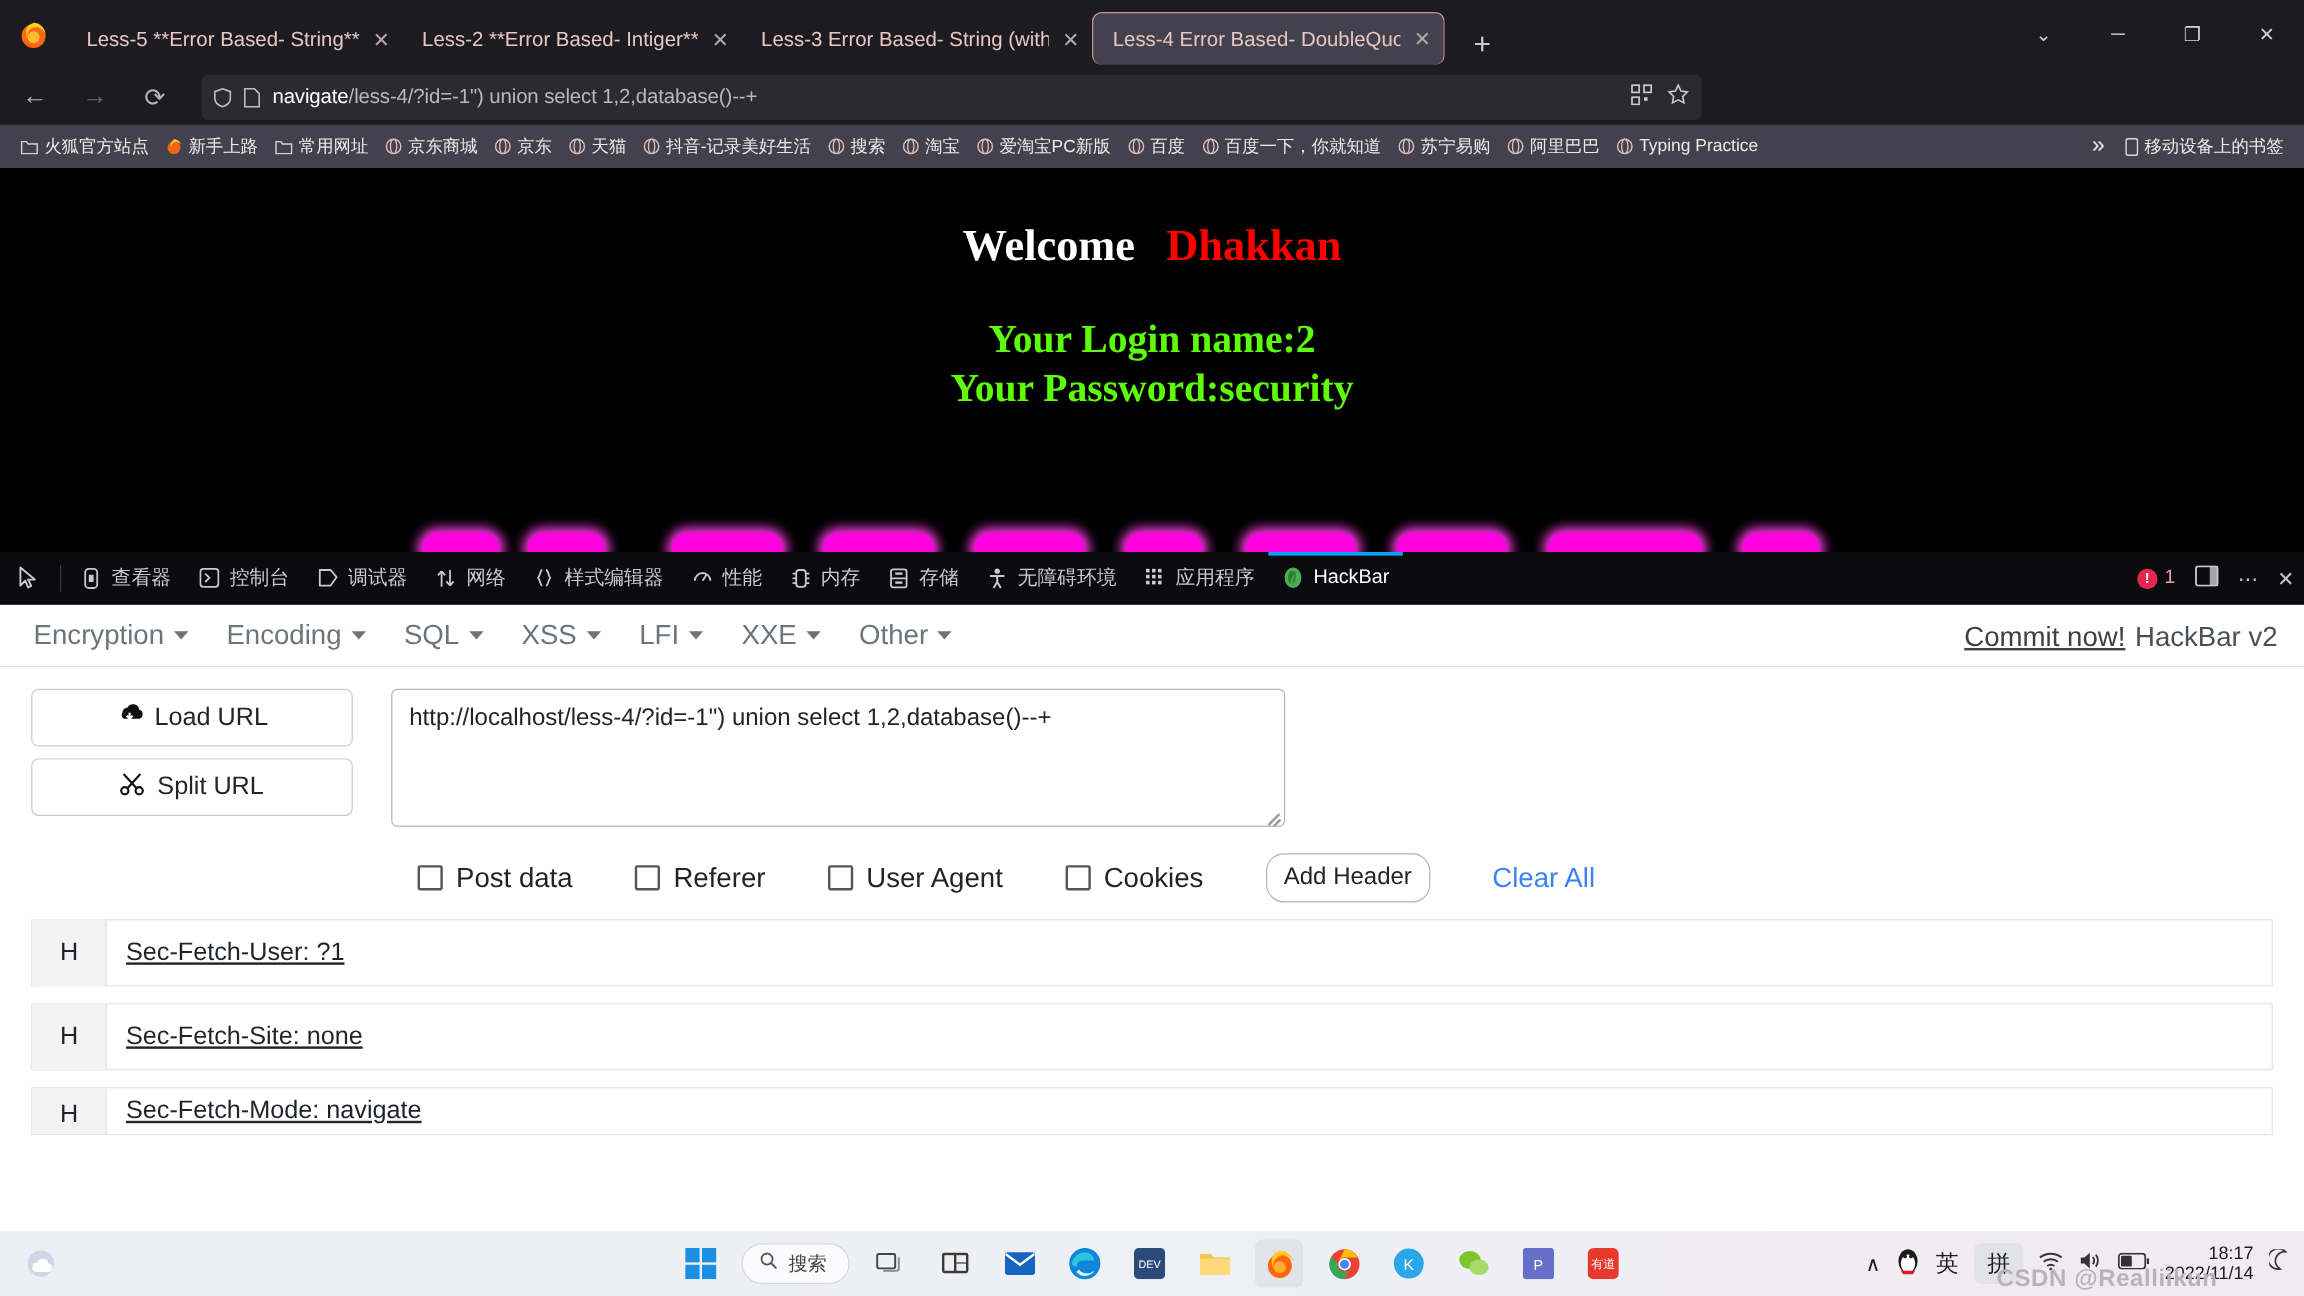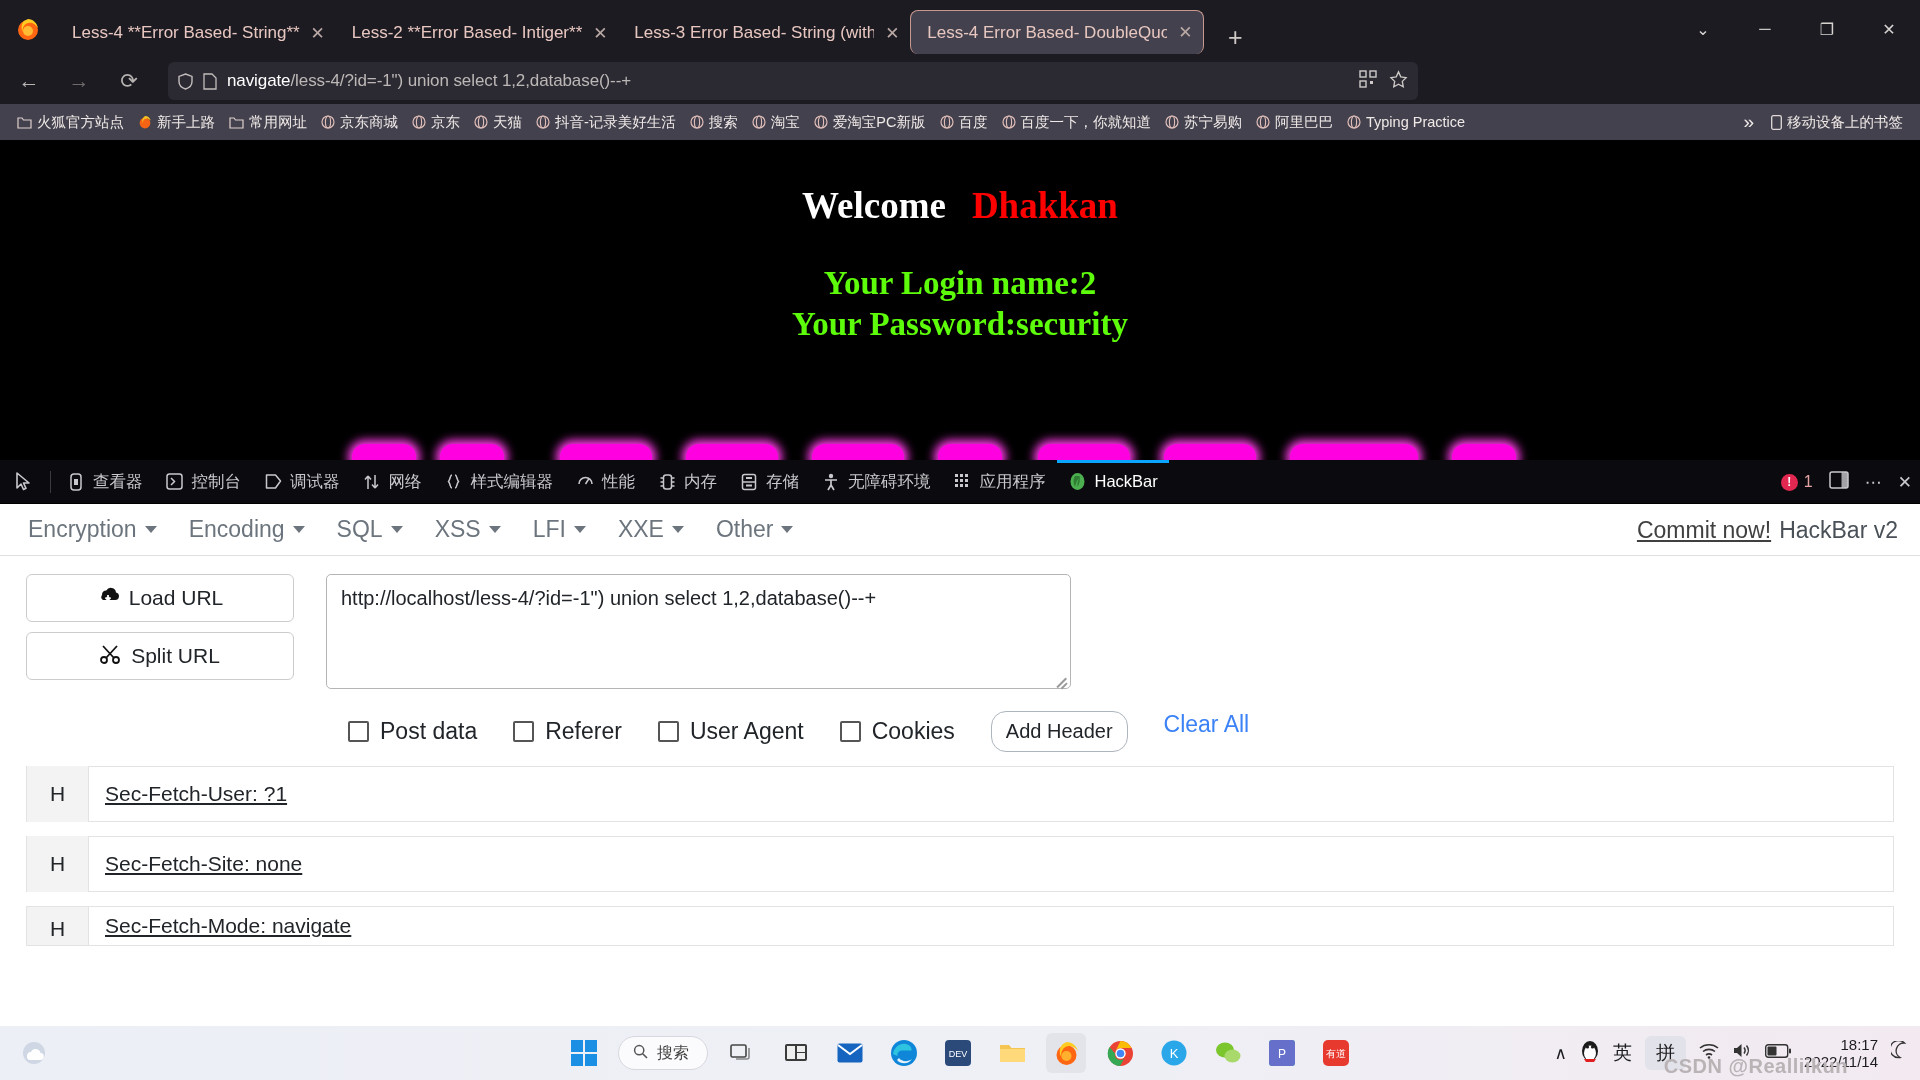--- a/index.html
+++ b/index.html
@@ -81,21 +81,21 @@
   .hb-commit { position:absolute; right:22px; top:0; height:52px; display:flex; align-items:center; font-size:23px; color:#495057; }
   .hb-commit a { color:#404040; margin-right:8px; }
 
   .hb-body { padding:18px 36px 0 26px; display:flex; gap:32px; }
   .hb-btns { display:flex; flex-direction:column; gap:10px; width:268px; }
   .hb-btn { height:48px; border:1px solid #ccc; border-radius:6px; background:#fff; display:flex; align-items:center; justify-content:center; gap:10px; font-size:21px; color:#212529; }
   .hb-ta { width:745px; height:115px; border:1px solid #b5b5b5; border-radius:5px; padding:12px 14px; font-size:20px; color:#212529; position:relative; background:#fff; }
   .ta-grip { position:absolute; right:3px; bottom:2px; width:14px; height:14px; }
   .ta-grip i { position:absolute; right:0; background:#9a9a9a; height:1.5px; transform:rotate(-45deg); }
 
-  .hb-opts { display:flex; gap:0px; margin:22px 0 0 348px; }
+  .hb-opts { display:flex; align-items:center; gap:16px; margin:22px 0 0 348px; }
   .opt { display:flex; align-items:center; gap:11px; font-size:23px; color:#212529; margin-right:36px; }
   .cb { width:21px; height:21px; border:2px solid #555; border-radius:2px; background:#fff; }
   .add-header { border:1px solid #adb5bd; border-radius:15px; background:#fff; font-size:20px; padding:8px 14px; color:#212529; }
   .clear-all { font-size:23px; color:#3b82f6; margin-left:36px; }
 
   .hdr-row { margin:14px 26px 0 26px; height:56px; border:1px solid #e3e3e3; display:flex; align-items:center; background:#fff; }
   .hdr-h { width:62px; text-align:center; font-size:21px; color:#212529; background:#f3f3f3; height:56px; line-height:56px; border-right:1px solid #e3e3e3;}
   .hdr-v { padding-left:16px; font-size:21px; color:#212529;text-decoration:underline; }
   .hdr-row.cut { height:40px; overflow:hidden; }
   .hdr-row.cut .hdr-h { height:40px; line-height:46px; }
@@ -122,21 +122,21 @@
       <div class="ff-logo">
         <svg width="26" height="26" viewBox="0 0 26 26">
           <circle cx="13" cy="14" r="10" fill="#ff6611"></circle>
           <path d="M13 3 C18 3 22 7 23 12 C20 7 16 6 13 7 C9 8 7 12 8 16 C6 13 6 8 9 5 Z" fill="#ffcc22"></path>
           <circle cx="13" cy="15" r="5" fill="#ffbb33"></circle>
         </svg>
       </div>
 
       <div class="tabs">
         <div class="tab">
-          <span class="tab-title">Less-4 **Error Based- String**</span>
+          <span class="tab-title">Less-5 **Error Based- String**</span>
           <span class="tab-close">✕</span>
         </div>
         <div class="tab">
           <span class="tab-title">Less-2 **Error Based- Intiger**</span>
           <span class="tab-close">✕</span>
         </div>
         <div class="tab">
           <span class="tab-title">Less-3 Error Based- String (with T</span>
           <span class="tab-close">✕</span>
         </div>

